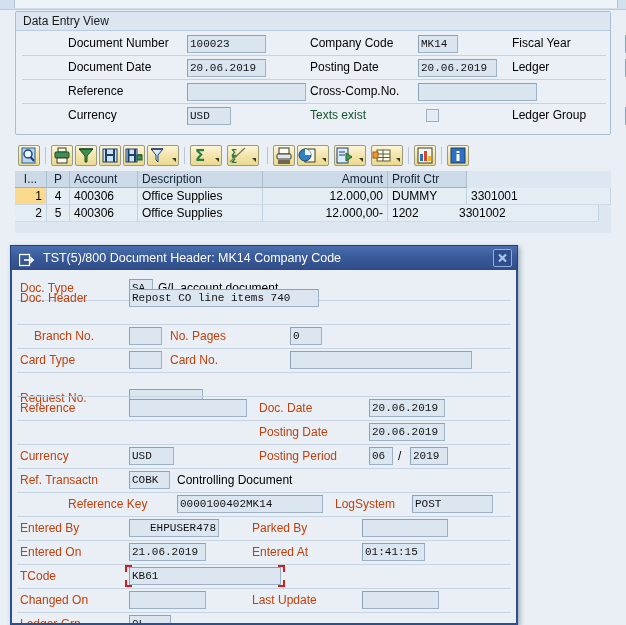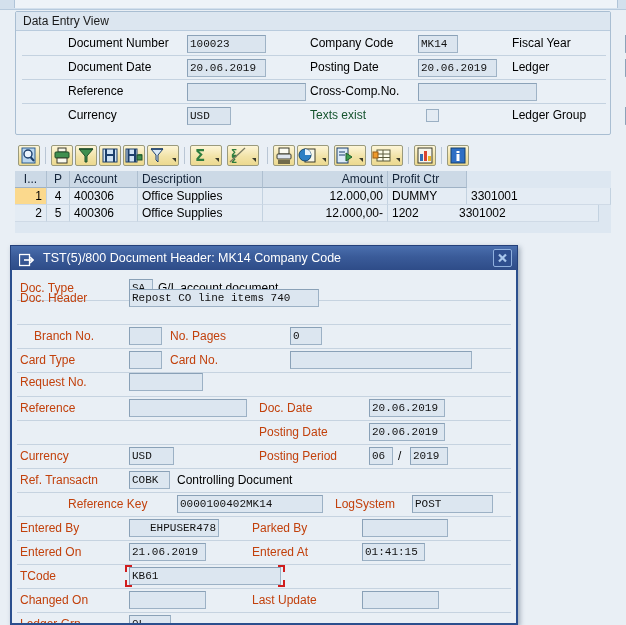--- a/index.html
+++ b/index.html
@@ -550,21 +550,21 @@
     <div class="dline" style="top:78px;"></div>
 
     <div class="drow" style="top:78px;">
       <span class="dlabel" style="left:8px;">Card Type</span>
       <span class="dinput" style="left:117px; width:33px;"></span>
       <span class="dlabel" style="left:158px;">Card No.</span>
       <span class="dinput" style="left:278px; width:182px;"></span>
     </div>
     <div class="dline" style="top:102px;"></div>
 
-    <div class="drow" style="top:100px;padding-left:36px;">
+    <div class="drow" style="top:116px;padding-left:36px;">
       <span class="dlabel" style="left:8px;">Request No.</span>
       <span class="dinput" style="left:117px; width:74px;"></span>
     </div>
     <div class="dline" style="top:126px;"></div>
 
     <div class="drow" style="top:126px;">
       <span class="dlabel" style="left:8px;">Reference</span>
       <span class="dinput" style="left:117px; width:118px;"></span>
       <span class="dlabel" style="left:247px;">Doc. Date</span>
       <span class="dinput" style="left:357px; width:76px;">20.06.2019</span>

